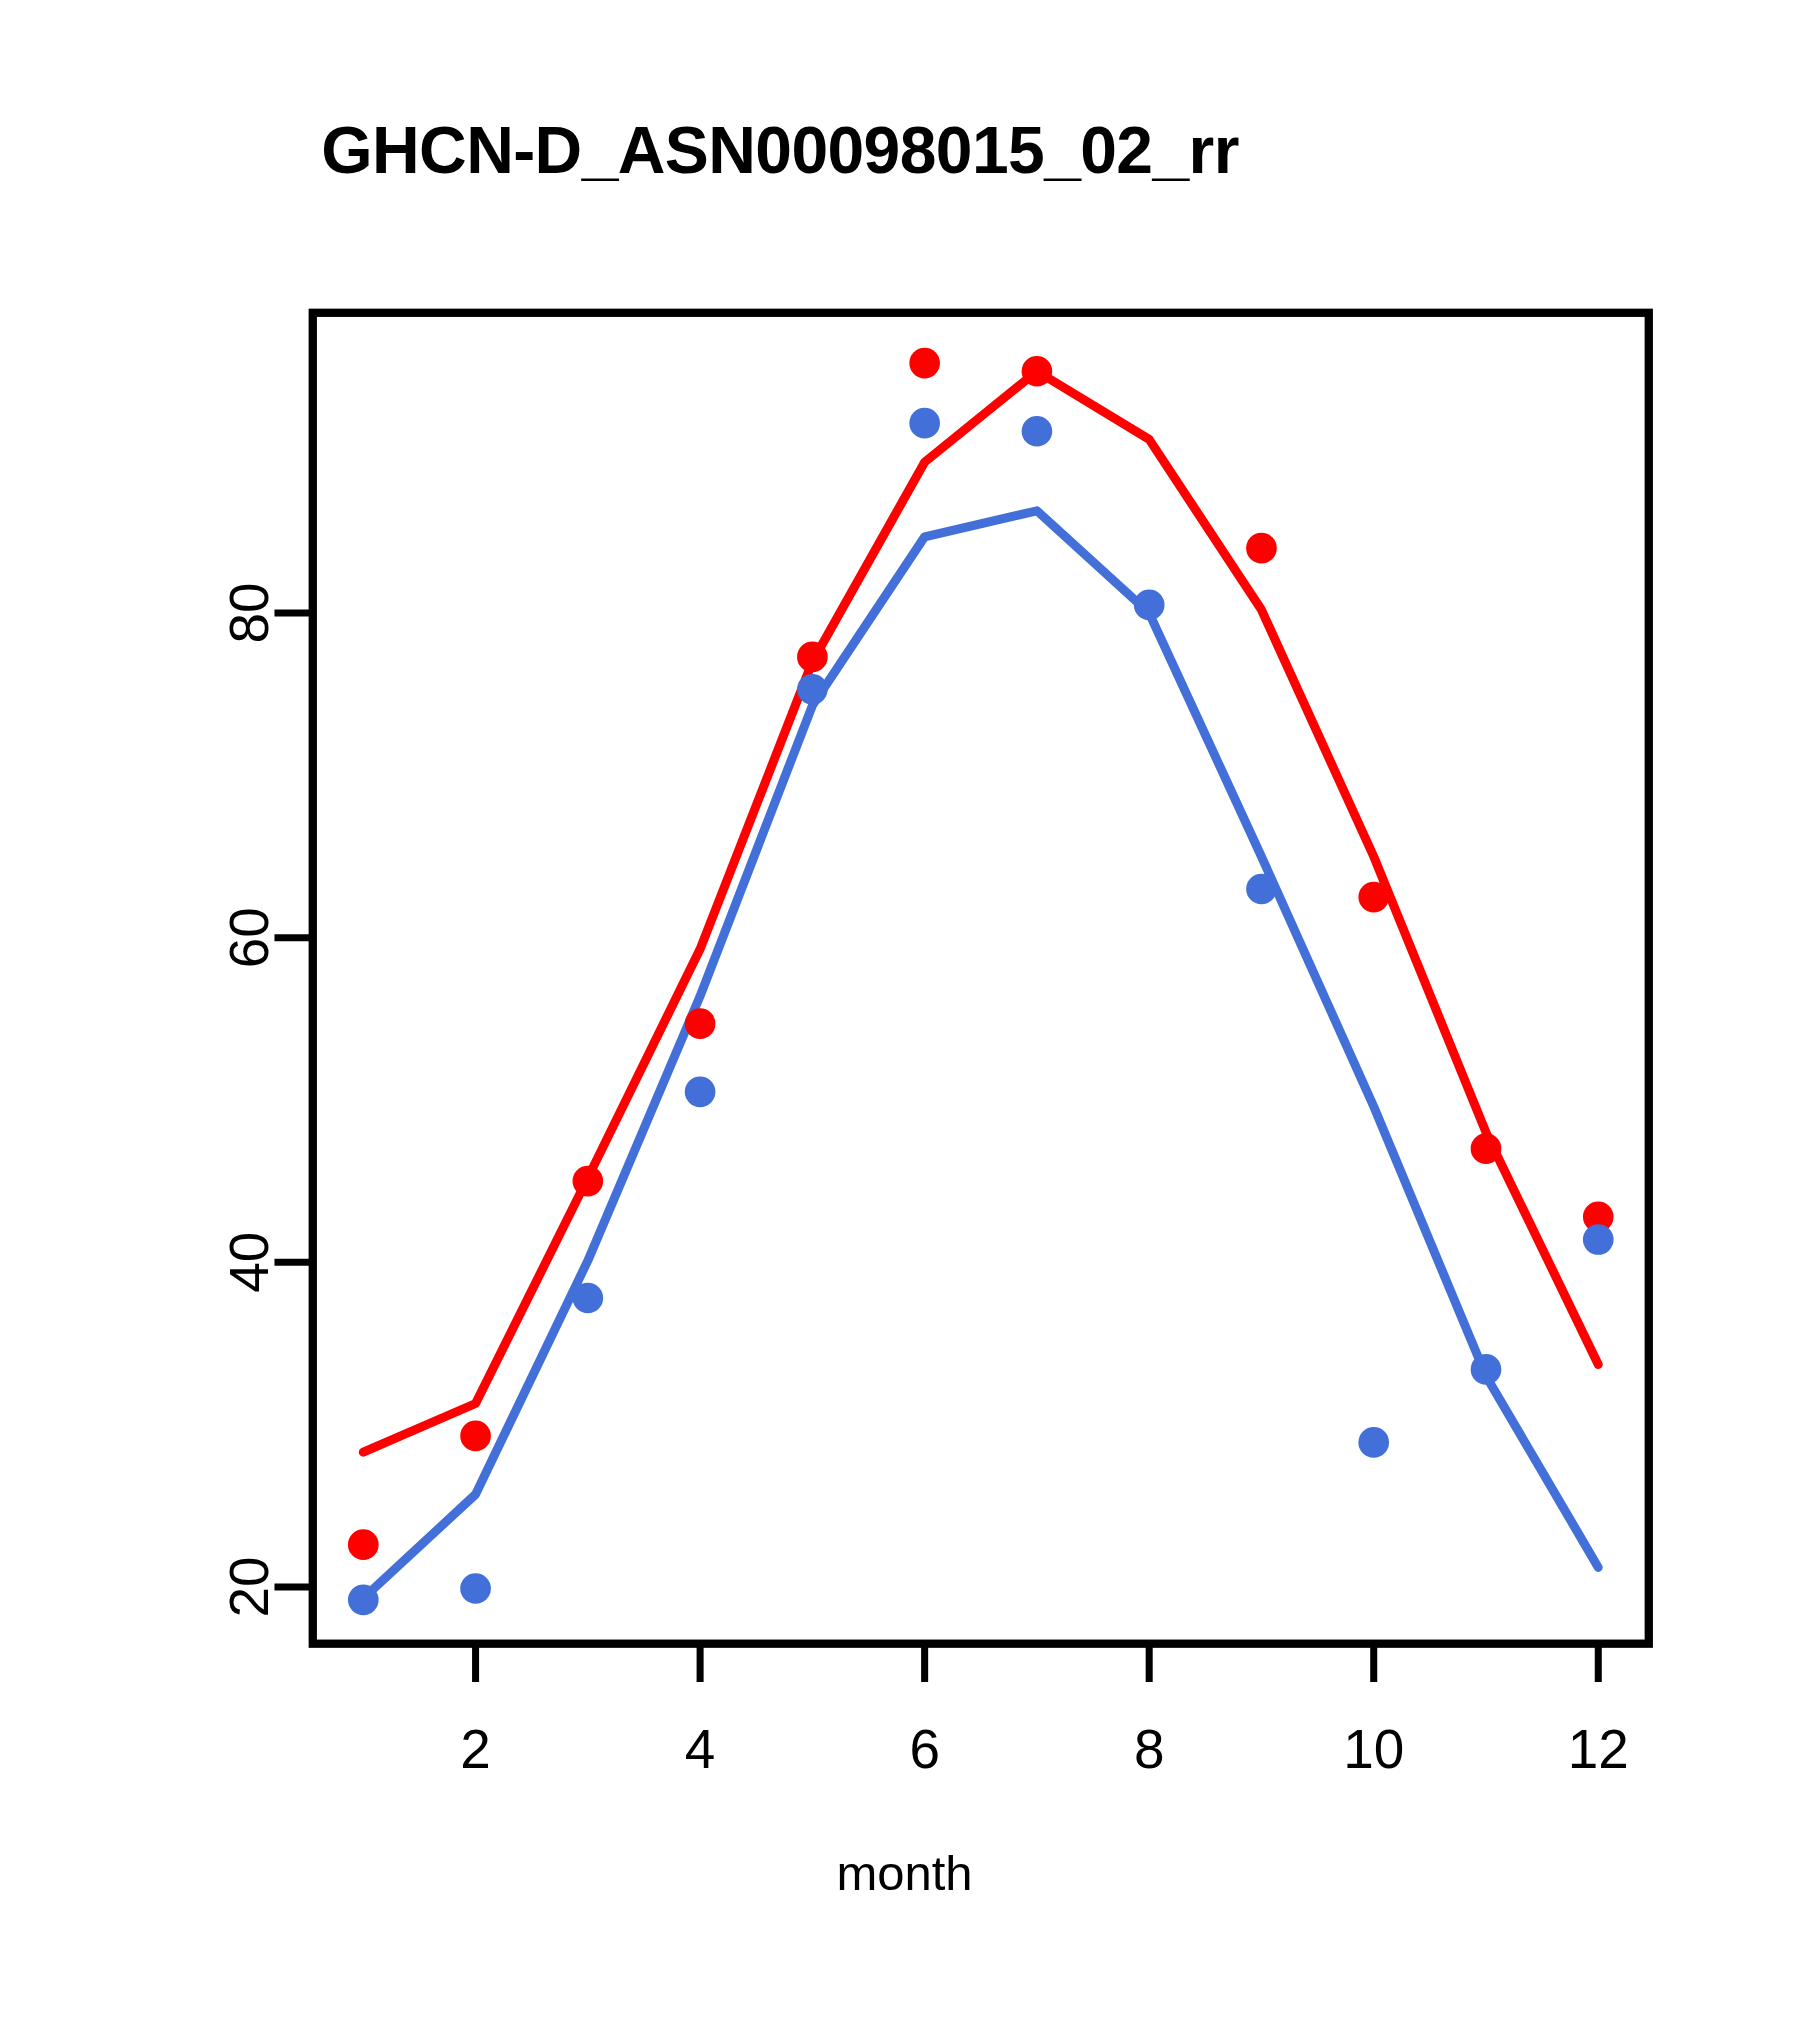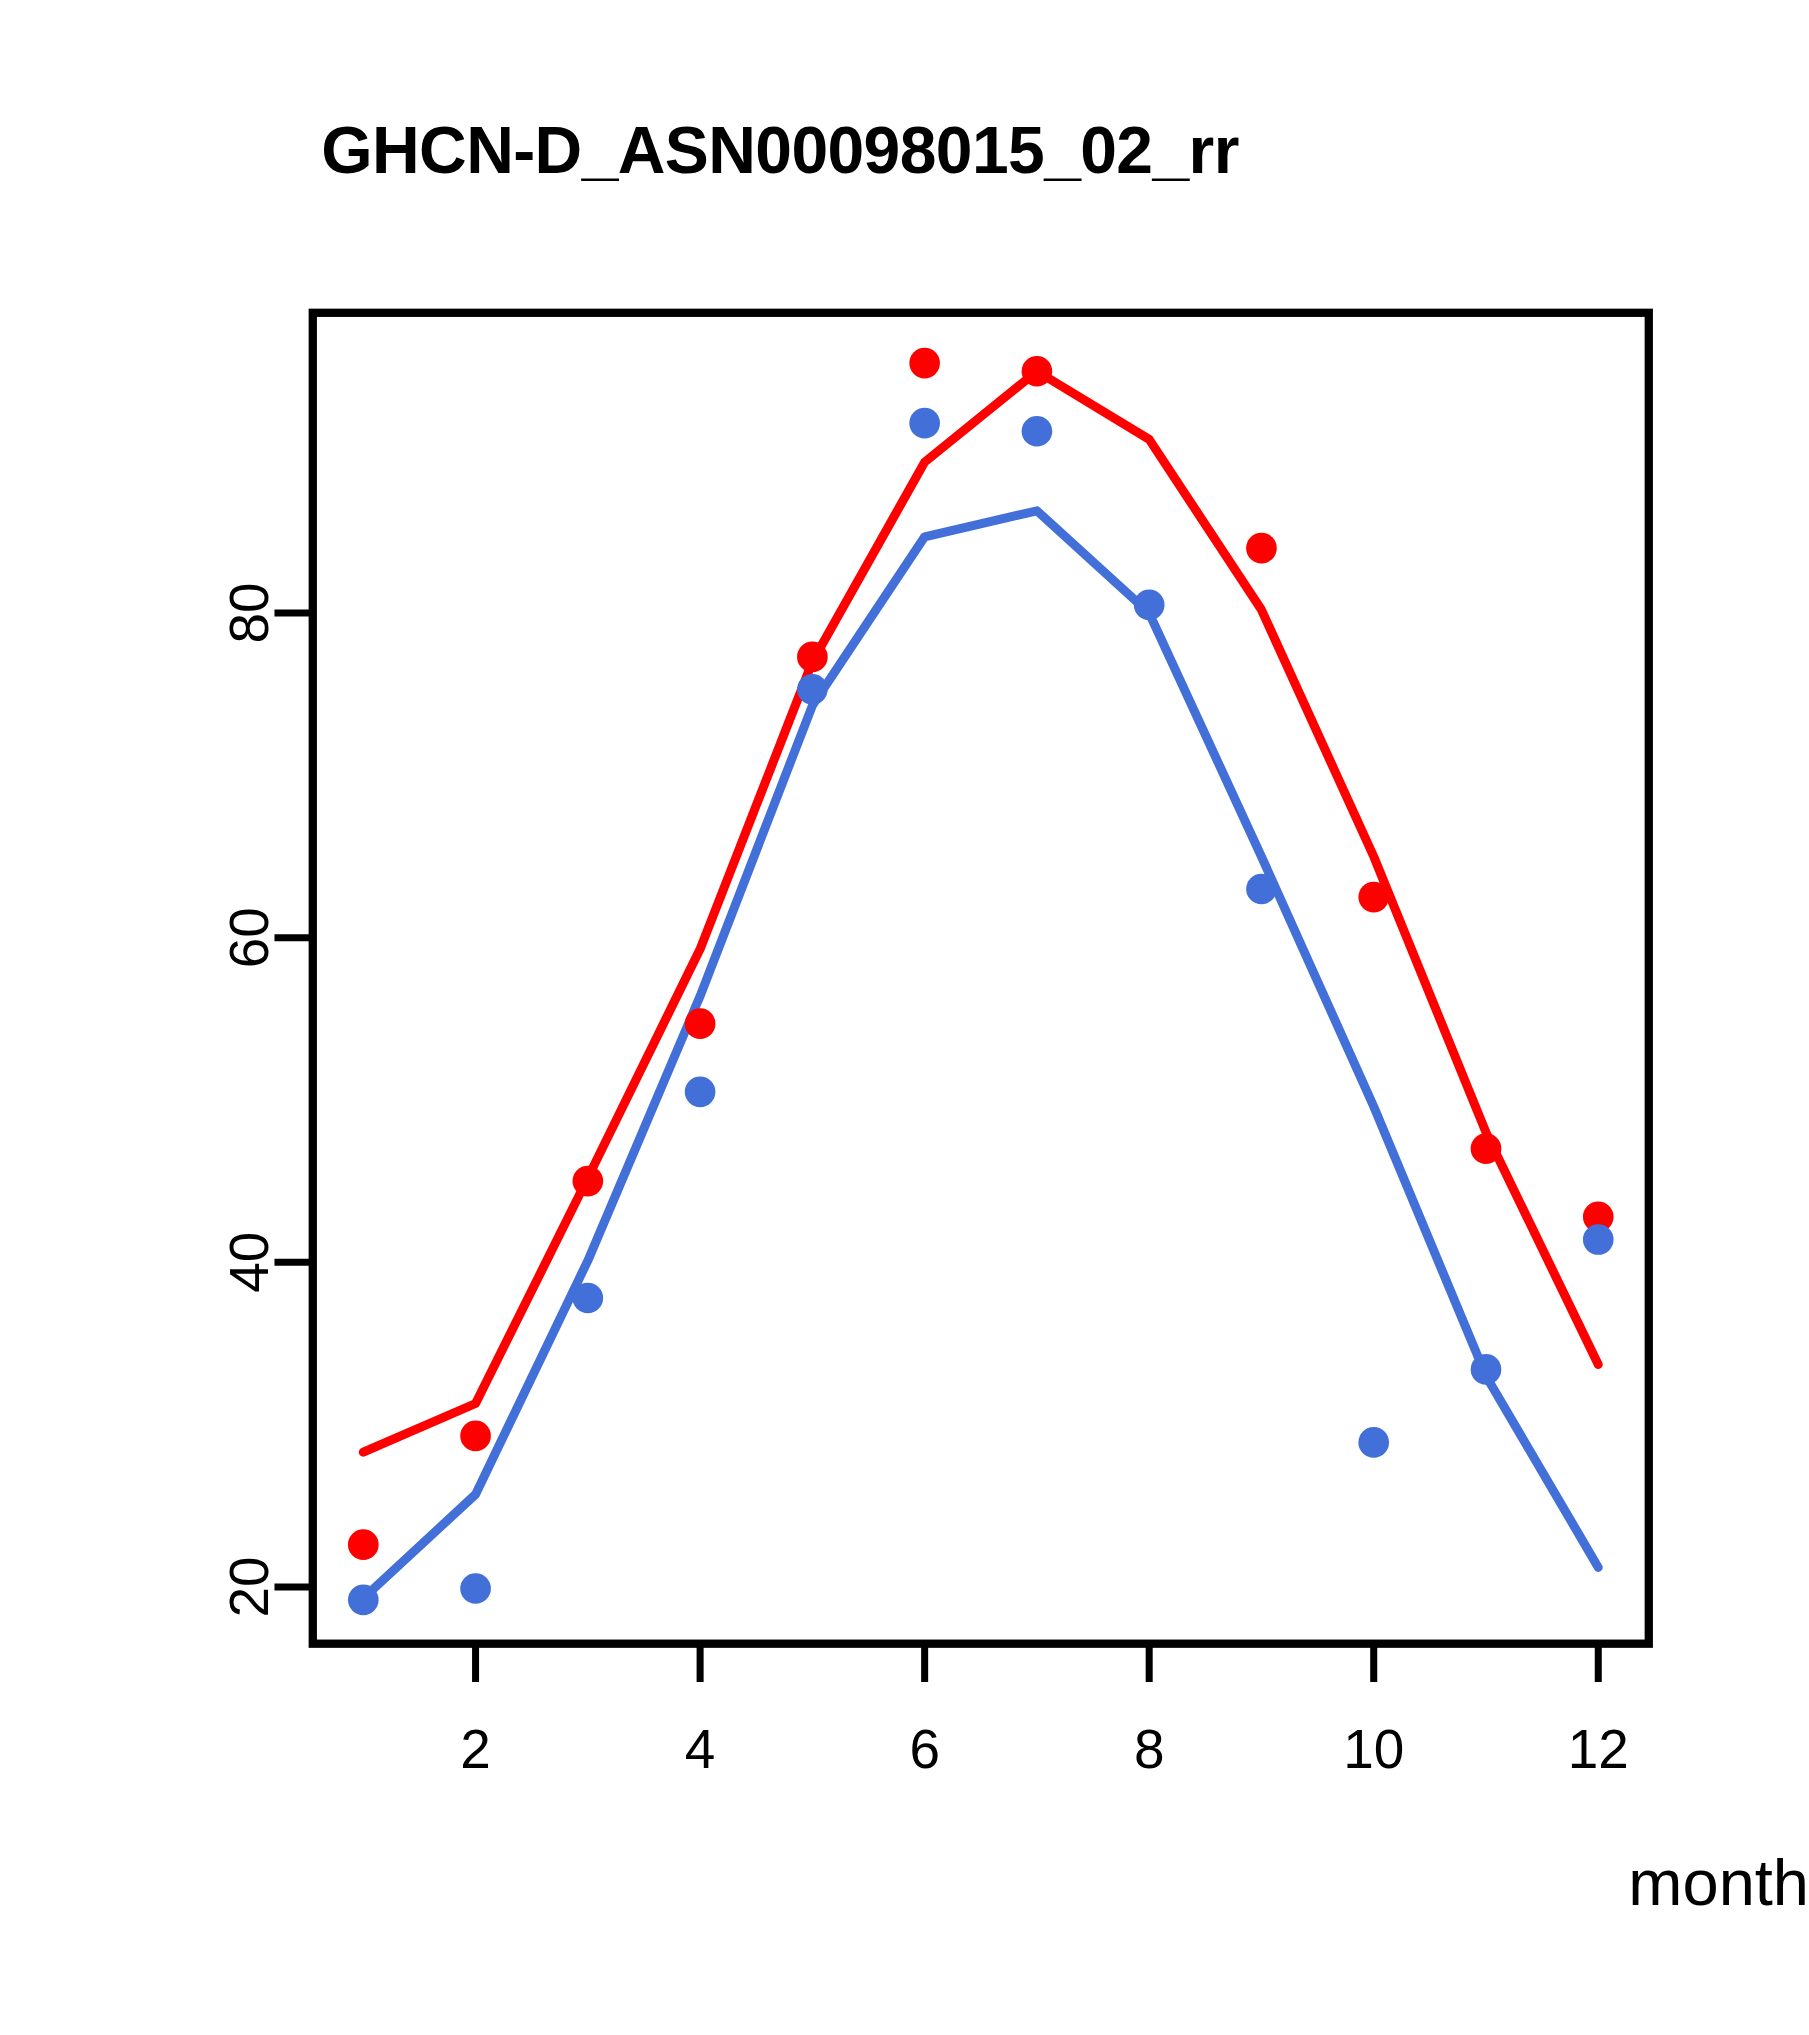--- a/index.html
+++ b/index.html
@@ -40,23 +40,23 @@
   .axis-tick-label {
     font-family: "Liberation Sans", sans-serif;
     font-size: 86px;
     fill: #000000;
   }
   #xlabel-text {
     position: absolute;
     left: 0;
     top: 1845px;
     width: 1809px;
-    text-align: right;
+    text-align: center;
     font-family: "Liberation Sans", sans-serif;
-    font-size: 65px;
+    font-size: 49px;
     color: #000000;
   }
 </style>
 </head>
 <body>
 
 <div id="page">
 
   <div id="chart-title">GHCN-D_ASN00098015_02_rr</div>
 

